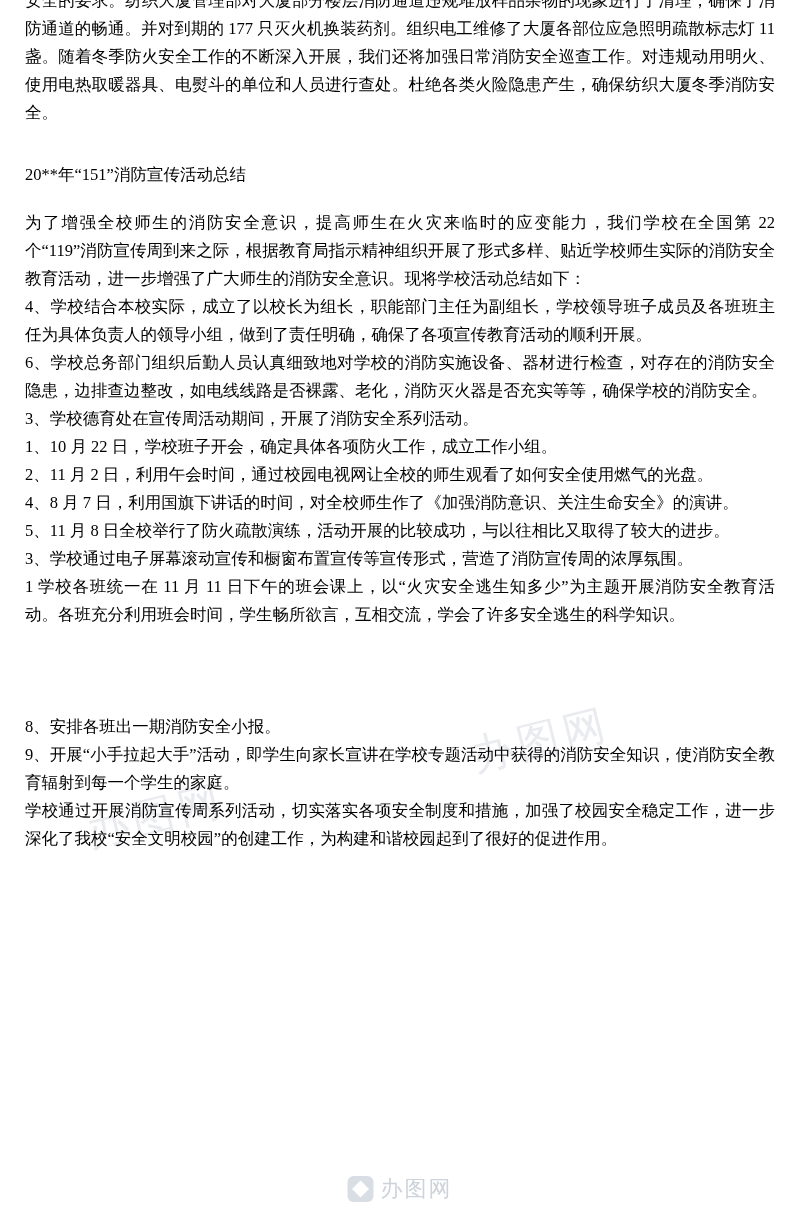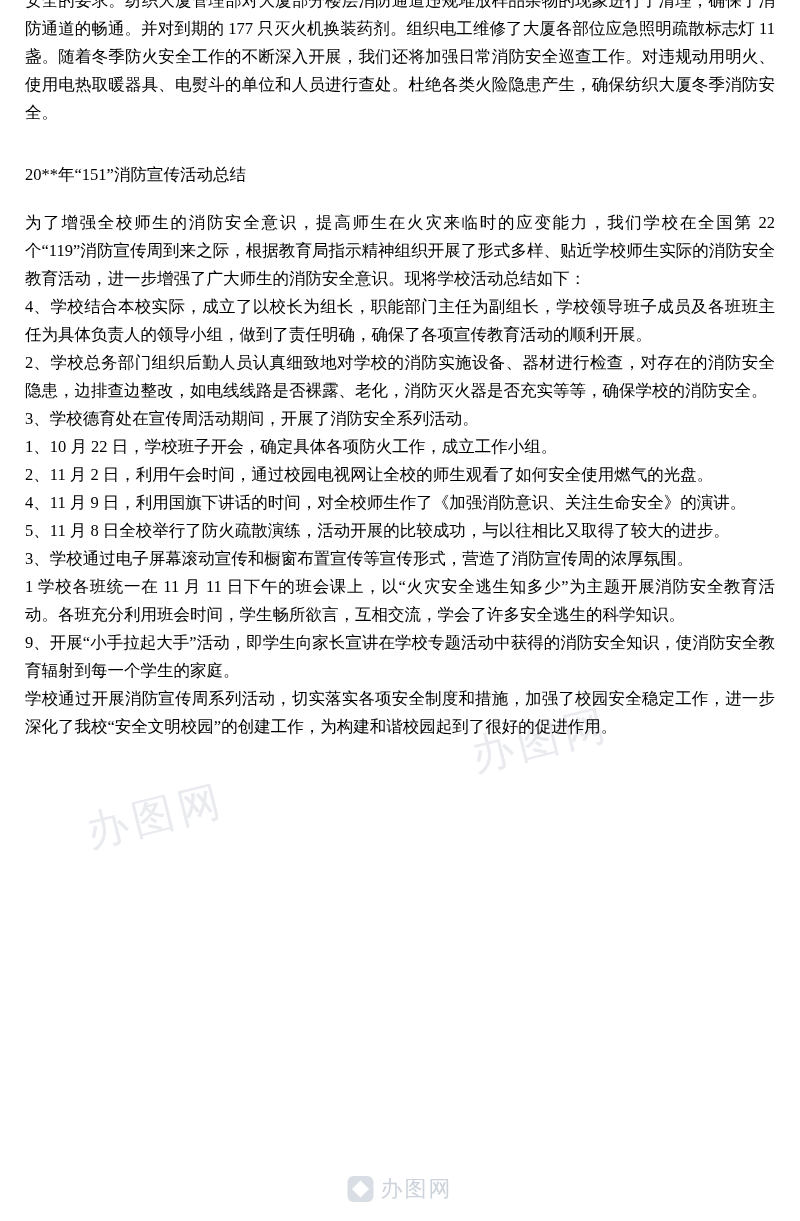--- a/index.html
+++ b/index.html
@@ -83,28 +83,29 @@
 <div class="page">
 
   <div class="wm wm1">办图网</div>
   <div class="wm wm2">办图网</div>
 
   <div class="content">
     <p>安全的要求。纺织大厦管理部对大厦部分楼层消防通道违规堆放样品杂物的现象进行了清理，确保了消防通道的畅通。并对到期的 177 只灭火机换装药剂。组织电工维修了大厦各部位应急照明疏散标志灯 11 盏。随着冬季防火安全工作的不断深入开展，我们还将加强日常消防安全巡查工作。对违规动用明火、使用电热取暖器具、电熨斗的单位和人员进行查处。杜绝各类火险隐患产生，确保纺织大厦冬季消防安全。</p>
     <p class="title-line">20**年“151”消防宣传活动总结</p>
     <p class="after-title">为了增强全校师生的消防安全意识，提高师生在火灾来临时的应变能力，我们学校在全国第 22 个“119”消防宣传周到来之际，根据教育局指示精神组织开展了形式多样、贴近学校师生实际的消防安全教育活动，进一步增强了广大师生的消防安全意识。现将学校活动总结如下：</p>
     <p>4、学校结合本校实际，成立了以校长为组长，职能部门主任为副组长，学校领导班子成员及各班班主任为具体负责人的领导小组，做到了责任明确，确保了各项宣传教育活动的顺利开展。</p>
-    <p>2、学校总务部门组织后勤人员认真细致地对学校的消防实施设备、器材进行检查，对存在的消防安全隐患，边排查边整改，如电线线路是否裸露、老化，消防灭火器是否充实等等，确保学校的消防安全。</p>
+    <p>6、学校总务部门组织后勤人员认真细致地对学校的消防实施设备、器材进行检查，对存在的消防安全隐患，边排查边整改，如电线线路是否裸露、老化，消防灭火器是否充实等等，确保学校的消防安全。</p>
     <p>3、学校德育处在宣传周活动期间，开展了消防安全系列活动。</p>
     <p>1、10 月 22 日，学校班子开会，确定具体各项防火工作，成立工作小组。</p>
     <p>2、11 月 2 日，利用午会时间，通过校园电视网让全校的师生观看了如何安全使用燃气的光盘。</p>
-    <p>4、11 月 9 日，利用国旗下讲话的时间，对全校师生作了《加强消防意识、关注生命安全》的演讲。</p>
+    <p>4、8 月 7 日，利用国旗下讲话的时间，对全校师生作了《加强消防意识、关注生命安全》的演讲。</p>
     <p>5、11 月 8 日全校举行了防火疏散演练，活动开展的比较成功，与以往相比又取得了较大的进步。</p>
     <p>3、学校通过电子屏幕滚动宣传和橱窗布置宣传等宣传形式，营造了消防宣传周的浓厚氛围。</p>
     <p>1 学校各班统一在 11 月 11 日下午的班会课上，以“火灾安全逃生知多少”为主题开展消防安全教育活动。各班充分利用班会时间，学生畅所欲言，互相交流，学会了许多安全逃生的科学知识。</p>
+    <p class="big-gap">8、安排各班出一期消防安全小报。</p>
     <p>9、开展“小手拉起大手”活动，即学生向家长宣讲在学校专题活动中获得的消防安全知识，使消防安全教育辐射到每一个学生的家庭。</p>
     <p>学校通过开展消防宣传周系列活动，切实落实各项安全制度和措施，加强了校园安全稳定工作，进一步深化了我校“安全文明校园”的创建工作，为构建和谐校园起到了很好的促进作用。</p>
   </div>
 
   <div class="bottom-wm">
     <span class="wm-icon"></span>
     <span class="wm-label">办图网</span>
   </div>
 
 </div>

